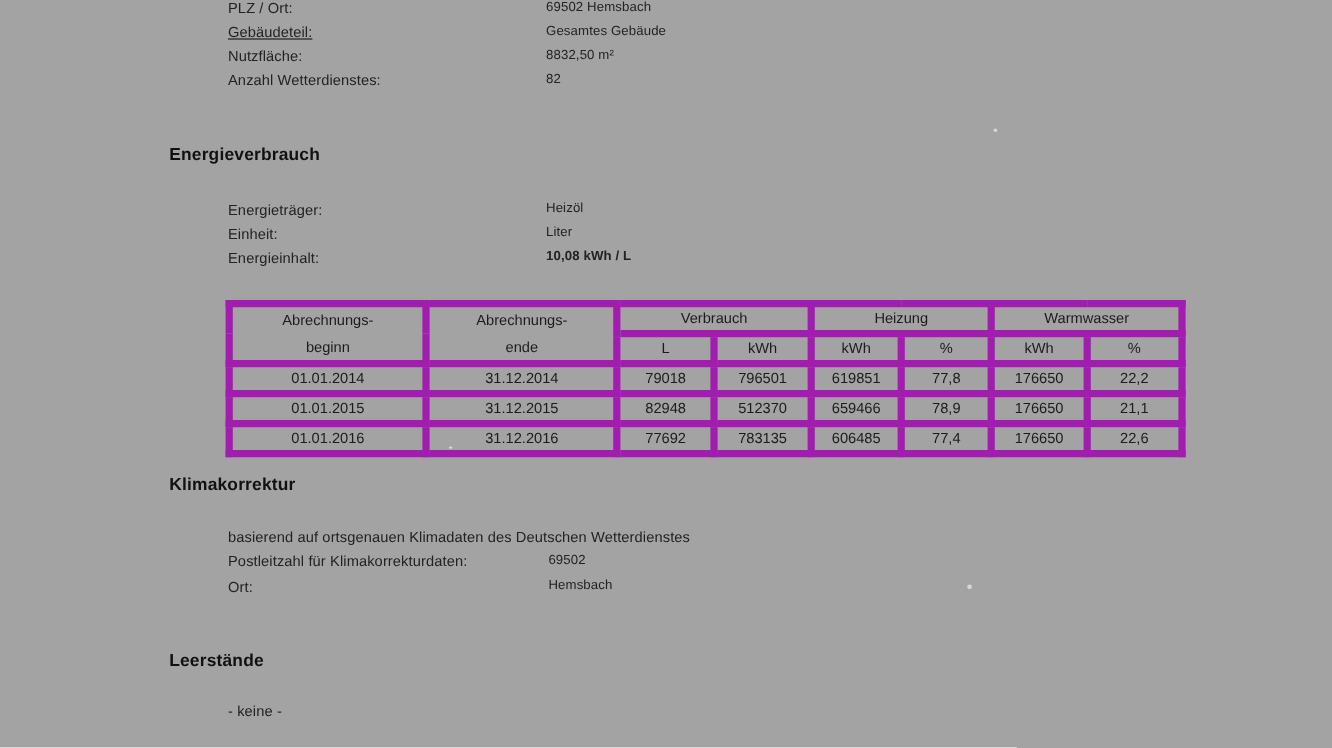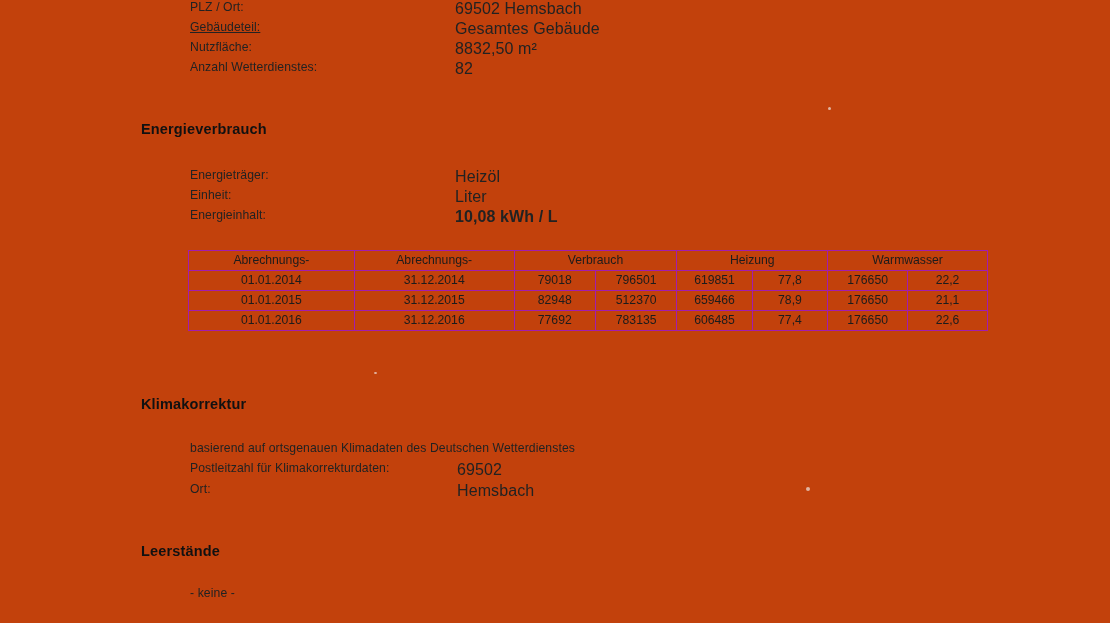--- a/index.html
+++ b/index.html
@@ -14,40 +14,40 @@
     position: relative;
     overflow: hidden;
     font-family: "Liberation Sans", sans-serif;
     color: #1a1a1a;
     -webkit-font-smoothing: antialiased;
   }
 
   .page {
     position: absolute;
     inset: 0;
-    background: #c2410c;
+    background: #a3a3a3;
   }
 
   
   .abs { position: absolute; white-space: pre; }
 
   .section-heading {
     font-size: 14.5px;
     font-weight: bold;
     letter-spacing: 0.15px;
     color: #111;
   }
 
   .field-label {
     font-size: 12.2px;
     color: #222;
     letter-spacing: 0.1px;
   }
   .field-value {
-    font-size: 16px;
+    font-size: 11px;
     color: #222;
     letter-spacing: 0.1px;
   }
   .field-value.bold { font-weight: bold; }
 
   .note-text {
     font-size: 12.2px;
     color: #222;
     letter-spacing: 0.1px;
   }
@@ -58,21 +58,21 @@
     left: 188px;
     top: 250px;
     width: 800px;
     border-collapse: collapse;
     table-layout: fixed;
     font-size: 12.2px;
     color: #1c1c1c;
   }
   .consumption-table td,
   .consumption-table th {
-    border: 1px solid #a21caf;
+    border: 6px solid #a21caf;
     padding: 0;
     text-align: center;
     font-weight: normal;
     height: 19px;
     line-height: 19px;
     vertical-align: middle;
   }
   .consumption-table th { font-weight: normal; }
   .consumption-table .grp { border-bottom: none; }
   .consumption-table .sub { border-top: none; }
@@ -126,20 +126,30 @@
 
   <table class="consumption-table">
     <thead>
       <tr>
         <th class="col-beg grp">Abrechnungs-</th>
         <th class="col-end grp">Abrechnungs-</th>
         <th class="col-vl" colspan="2">Verbrauch</th>
         <th class="col-hk" colspan="2">Heizung</th>
         <th class="col-wk" colspan="2">Warmwasser</th>
       </tr>
+      <tr>
+        <th class="col-beg sub">beginn</th>
+        <th class="col-end sub">ende</th>
+        <th class="col-vl">L</th>
+        <th class="col-vk">kWh</th>
+        <th class="col-hk">kWh</th>
+        <th class="col-hp">%</th>
+        <th class="col-wk">kWh</th>
+        <th class="col-wp">%</th>
+      </tr>
     </thead>
     <tbody>
       <tr>
         <td>01.01.2014</td>
         <td>31.12.2014</td>
         <td>79018</td>
         <td>796501</td>
         <td>619851</td>
         <td>77,8</td>
         <td>176650</td>

